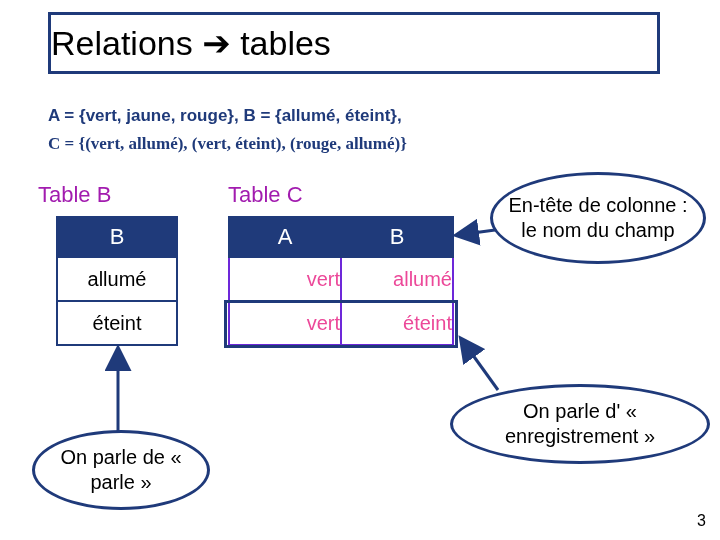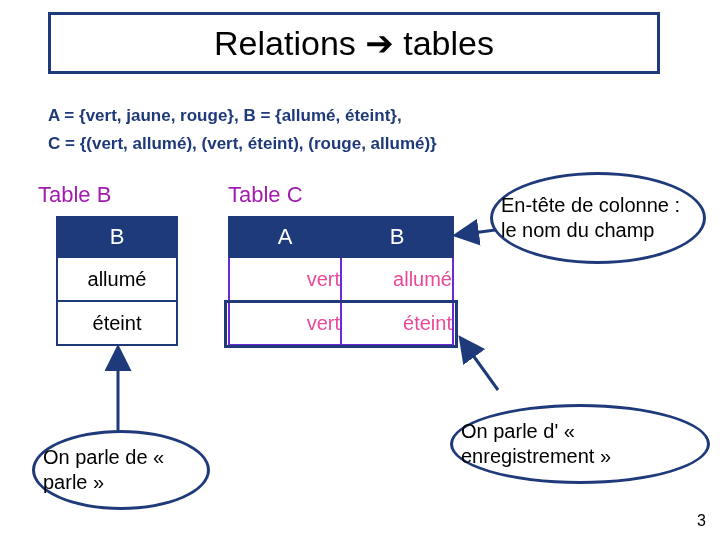--- a/index.html
+++ b/index.html
@@ -14,34 +14,33 @@
   .title-box {
     position: absolute;
     left: 48px;
     top: 12px;
     width: 612px;
     height: 62px;
     border: 3px solid #1f3a7a;
     background: #fff;
     display: flex;
     align-items: center;
-    justify-content: center;
   }
   .title-box span {
     font-size: 34px;
     color: #000;
   }
   .def-line {
     position: absolute;
     font-size: 17px;
     font-weight: bold;
     color: #1f3a7a;
   }
   .def1 { left: 48px; top: 106px; }
-  .def2 { left: 48px; top: 134px; }
+  .def2 { left: 48px; top: 134px; font-family: Liberation Serif, serif; }
 
   .table-label {
     position: absolute;
     font-size: 22px;
     color: #a21caf;
   }
   .labelB { left: 38px; top: 182px; }
   .labelC { left: 228px; top: 182px; }
 
   
@@ -104,40 +103,40 @@
   }
 
   .oval {
     position: absolute;
     border: 3px solid #1f3a7a;
     border-radius: 50%;
     background: #fff;
     display: flex;
     align-items: center;
     justify-content: center;
-    text-align: left;
+    text-align: center;
     font-size: 20px;
     line-height: 1.25;
     padding: 8px;
   }
   .oval-champ {
     left: 32px;
     top: 430px;
     width: 178px;
     height: 80px;
   }
   .oval-entete {
     left: 490px;
     top: 172px;
     width: 216px;
     height: 92px;
   }
   .oval-enreg {
     left: 450px;
-    top: 404px;
+    top: 384px;
     width: 260px;
     height: 80px;
   }
 
   .page-num {
     position: absolute;
     right: 14px;
     bottom: 10px;
     font-size: 16px;
     color: #000;

